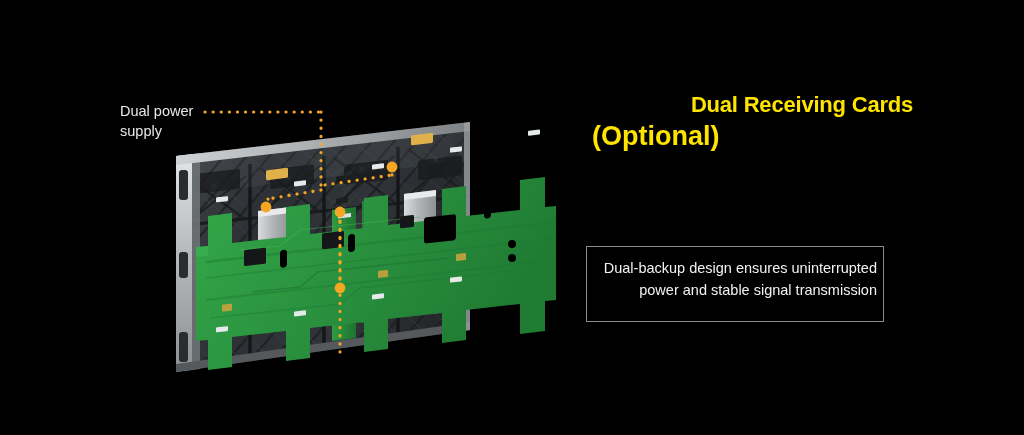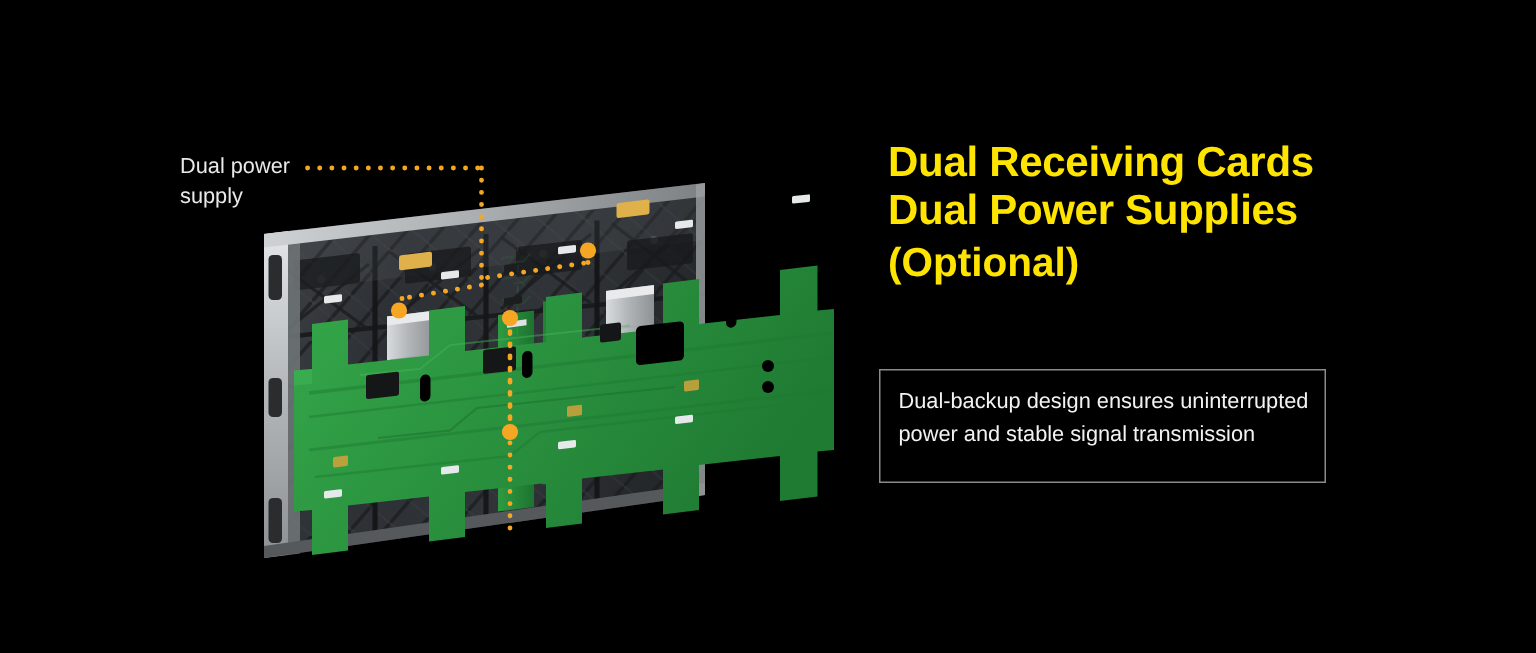--- a/index.html
+++ b/index.html
@@ -10,34 +10,34 @@
     background:#000;color:#fff;
   }
   #stage{position:absolute;left:0;top:0;width:884px;height:435px;background:#000;}
 
   
   .headline{
     position:absolute;left:592px;top:92px;width:420px;
     line-height:1.14;
   }
   .headline .ln{
-    display:block;font-size:28px;font-weight:bold;color:#ffe400;
-    letter-spacing:-0.2px;white-space:nowrap;
+    display:block;font-size:22px;font-weight:bold;color:#ffe400;
+    letter-spacing:-0.2px;white-space:nowrap;text-align:center;
   }
   .headline .optional{
     display:block;font-size:27px;font-weight:bold;color:#ffe400;
     margin-top:4px;white-space:nowrap;
   }
   .descbox{
     position:absolute;left:586px;top:246px;width:298px;height:76px;
     border:1px solid #8a8a8a;box-sizing:border-box;
   }
   .descbox p{
     margin:0;position:absolute;left:12px;top:10px;width:278px;
-    font-size:14.5px;line-height:1.52;color:#f2f2f2;font-weight:normal;
+    font-size:14.5px;line-height:1.52;color:#f2f2f2;font-weight:normal;text-align:right;
   }
 
   
   .callout{
     position:absolute;font-size:14.5px;line-height:1.35;color:#e9e9e9;
     white-space:pre-line;
   }
   #callout-power{left:120px;top:102px;}
   #callout-card{left:289px;top:358px;white-space:nowrap;}
 
@@ -296,21 +296,20 @@
       <circle cx="340" cy="288" r="5.4"></circle>
     </g>
   </svg>
 
   <div class="callout" id="callout-power">Dual power
 supply</div>
 
 
   <div class="headline">
     <span class="ln">Dual Receiving Cards</span>
-    <span class="ln">Dual Power Supplies</span>
     <span class="optional">(Optional)</span>
   </div>
 
   <div class="descbox">
     <p>Dual-backup design ensures uninterrupted power and stable signal transmission</p>
   </div>
 
 </div>
 
 </body></html>

